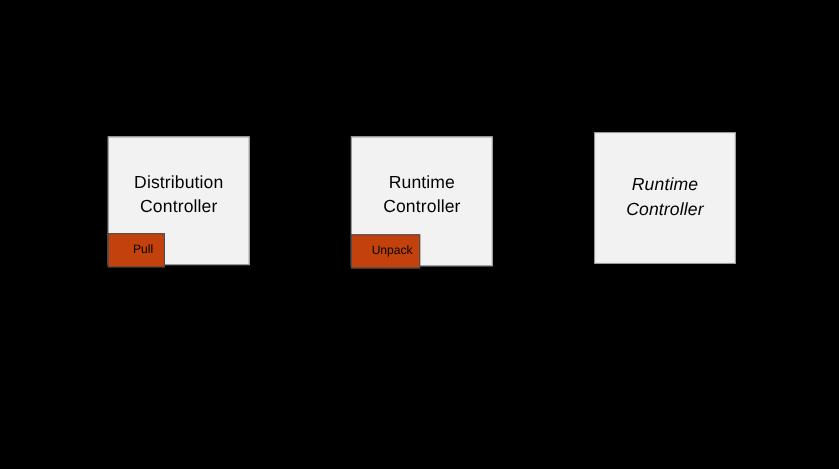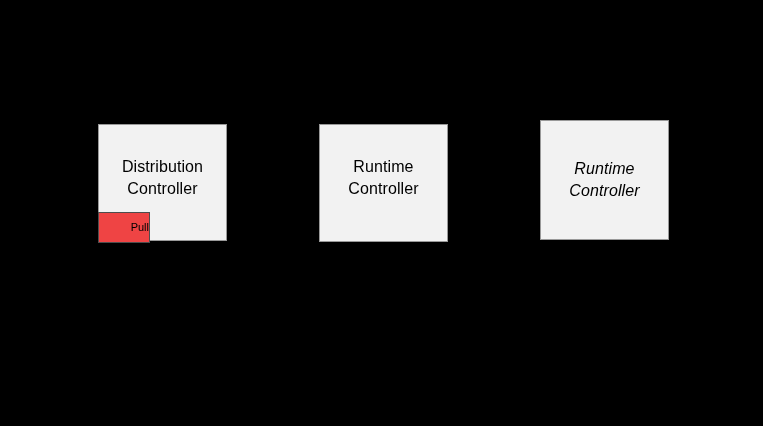--- a/index.html
+++ b/index.html
@@ -31,25 +31,25 @@
     color: #000000;
     font-size: 16px;
     line-height: 22px;
     text-align: center;
     white-space: pre-line;
     letter-spacing: 0.1px;
   }
   .subnode {
     position: absolute;
     box-sizing: border-box;
-    background: #ef4444;
+    background: #c2410c;
     border: 1px solid #4d4d4d;
     display: flex;
     align-items: center;
-    justify-content: flex-end;
+    justify-content: center;
     z-index: 5;
     padding-left: 12px;
   }
   .subnode-label {
     color: #000000;
     font-size: 11px;
     line-height: 13px;
     text-align: center;
     white-space: nowrap;
   }
@@ -87,19 +87,22 @@
 Controller</span>
   </div>
   <div class="subnode" id="subnode-pull">
     <span class="subnode-label">Pull</span>
   </div>
 
   <div class="node" id="node-bundle-controller">
     <span class="node-label">Runtime
 Controller</span>
   </div>
+  <div class="subnode" id="subnode-unpack">
+    <span class="subnode-label">Unpack</span>
+  </div>
 
   <div class="node" id="node-runtime-controller">
     <span class="node-label">Runtime
 Controller</span>
   </div>
 
 </div>
 
 </body></html>

